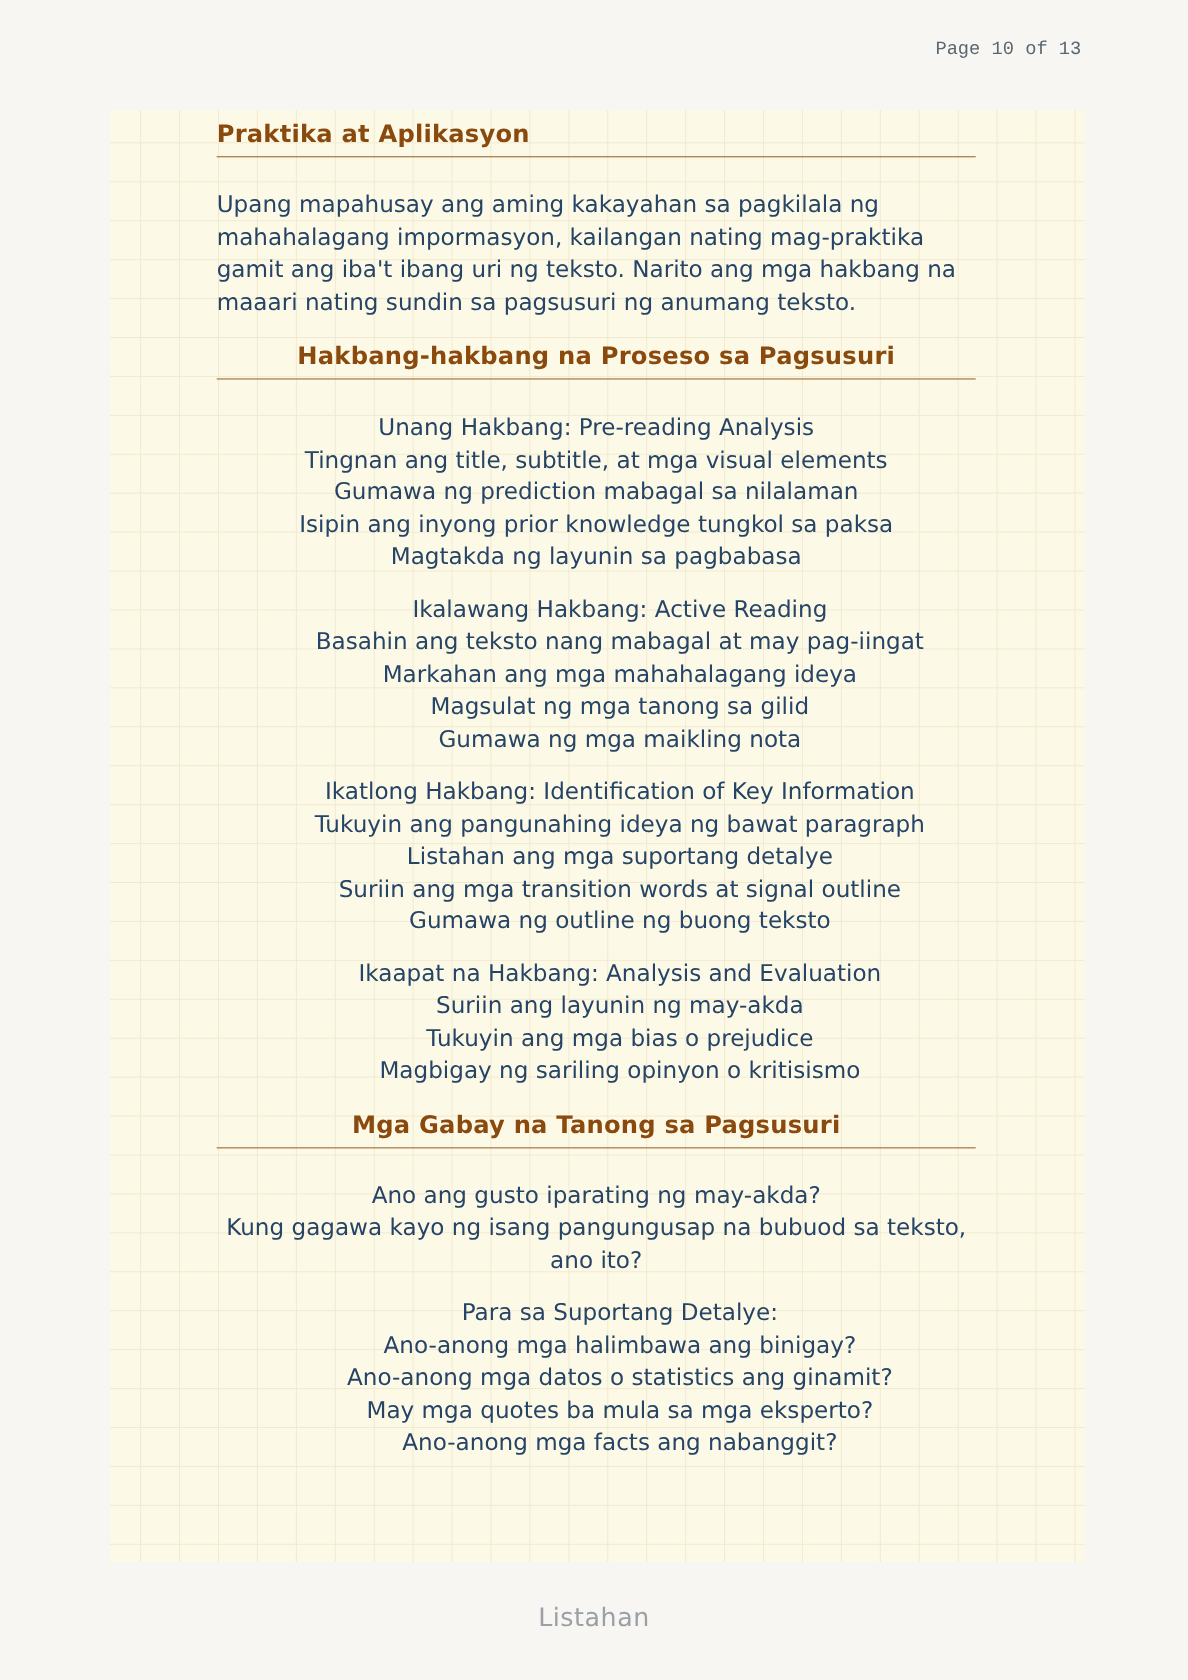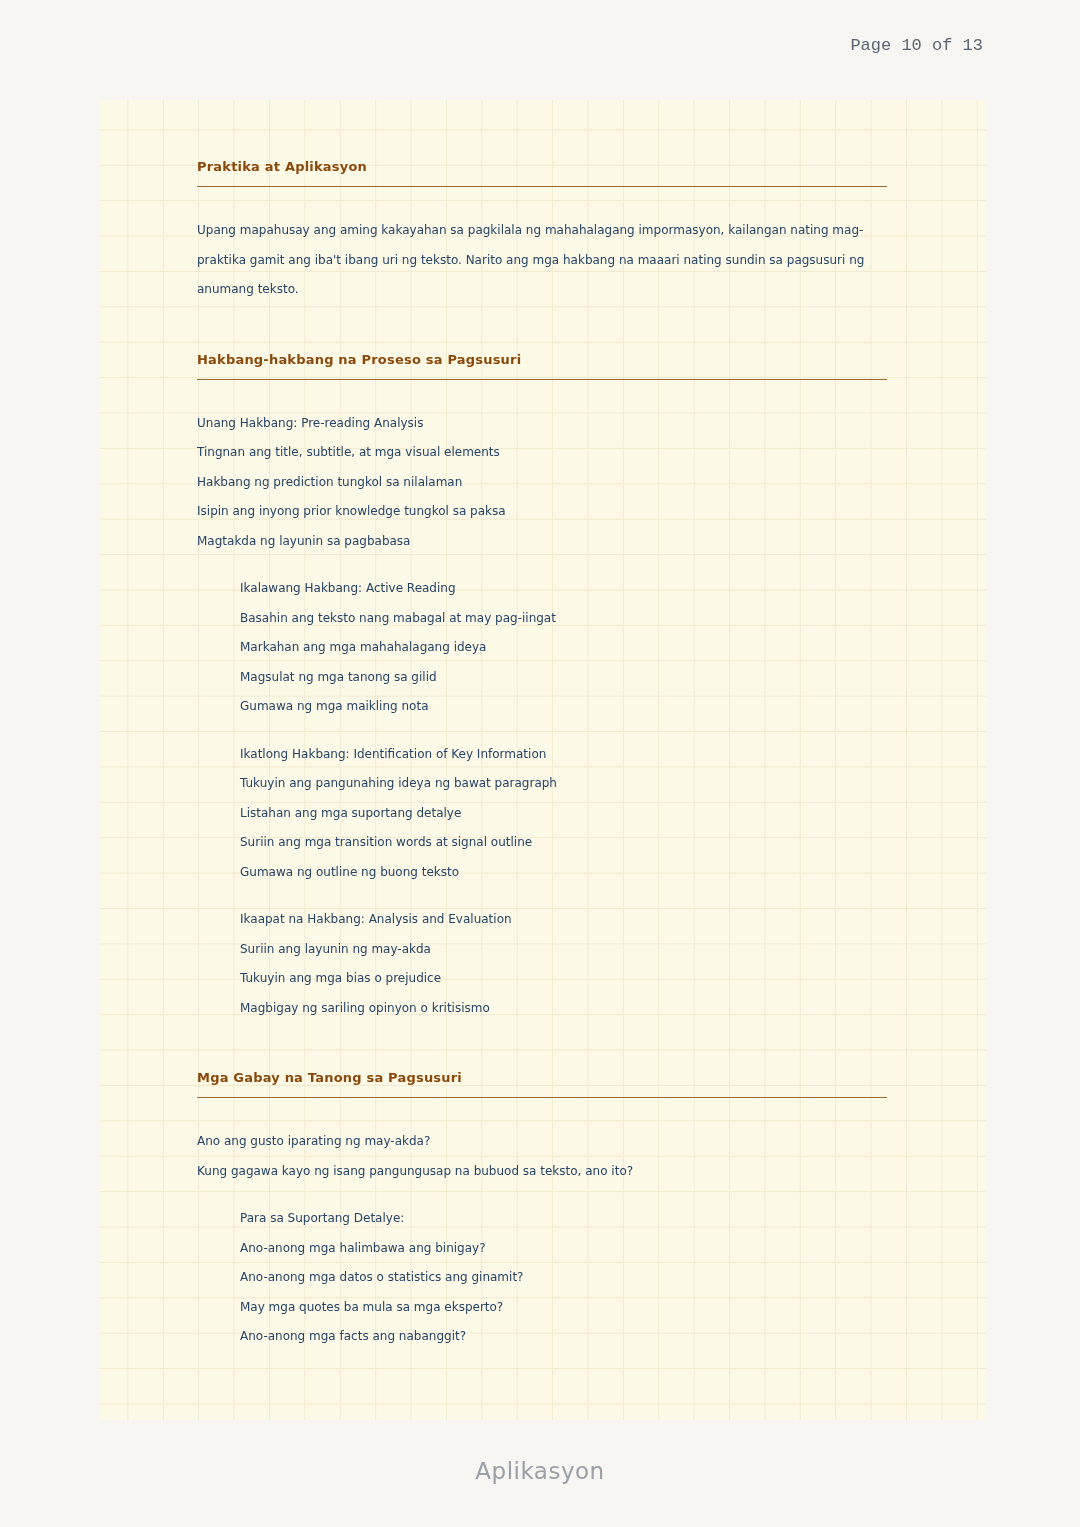--- a/index.html
+++ b/index.html
@@ -36,45 +36,45 @@
       linear-gradient(to right, var(--grid, #f1ead0) 1px, transparent 1px),
       linear-gradient(to bottom, var(--grid, #f1ead0) 1px, transparent 1px);
     background-size: 35.4px 35.4px;
     background-position: -8px -6px;
     padding: 12px 99px 0 97px;
     overflow: hidden;
   }
 
   section:not(:first-child) {
     margin-top: 24px;
+    text-align: center;
   }
 
   .section-heading {
-    font-size: 13px;
+    font-size: 22px;
     line-height: 22px;
     font-weight: bold;
     letter-spacing: 0.2px;
     color: var(--heading, #8a4a0e);
-    margin-top: 44px;
   }
 
   .heading-rule {
     height: 0;
     border-bottom: 1.6px solid var(--rule, #9a6a32);
     margin-top: 8px;
     margin-bottom: 29px;
   }
 
   .block + .block {
     margin-top: 18px;
     margin-left: 43px;
   }
 
   .line {
-    font-size: 12px;
+    font-size: 21px;
     line-height: 29.5px;
     color: var(--body, #254466);
   }
 
   .footer-brand {
     position: absolute;
     left: 0;
     width: 100%;
     top: 1458px;
     text-align: center;
@@ -96,21 +96,21 @@
         <div class="block">
           <p class="line">Upang mapahusay ang aming kakayahan sa pagkilala ng mahahalagang impormasyon, kailangan nating mag-praktika gamit ang iba't ibang uri ng teksto. Narito ang mga hakbang na maaari nating sundin sa pagsusuri ng anumang teksto.</p>
         </div>
       </section>
       <section>
         <h2 class="section-heading">Hakbang-hakbang na Proseso sa Pagsusuri</h2>
         <div class="heading-rule"></div>
         <div class="block">
           <p class="line">Unang Hakbang: Pre-reading Analysis</p>
           <p class="line">Tingnan ang title, subtitle, at mga visual elements</p>
-          <p class="line">Hakbang ng prediction tungkol sa nilalaman</p>
+          <p class="line">Gumawa ng prediction mabagal sa nilalaman</p>
           <p class="line">Isipin ang inyong prior knowledge tungkol sa paksa</p>
           <p class="line">Magtakda ng layunin sa pagbabasa</p>
         </div>
         <div class="block">
           <p class="line">Ikalawang Hakbang: Active Reading</p>
           <p class="line">Basahin ang teksto nang mabagal at may pag-iingat</p>
           <p class="line">Markahan ang mga mahahalagang ideya</p>
           <p class="line">Magsulat ng mga tanong sa gilid</p>
           <p class="line">Gumawa ng mga maikling nota</p>
         </div>
@@ -139,13 +139,13 @@
           <p class="line">Para sa Suportang Detalye:</p>
           <p class="line">Ano-anong mga halimbawa ang binigay?</p>
           <p class="line">Ano-anong mga datos o statistics ang ginamit?</p>
           <p class="line">May mga quotes ba mula sa mga eksperto?</p>
           <p class="line">Ano-anong mga facts ang nabanggit?</p>
         </div>
       </section>
     </main>
 </div>
 
-<div class="footer-brand">Aplikasyon</div>
+<div class="footer-brand">Listahan</div>
 
 </body></html>

